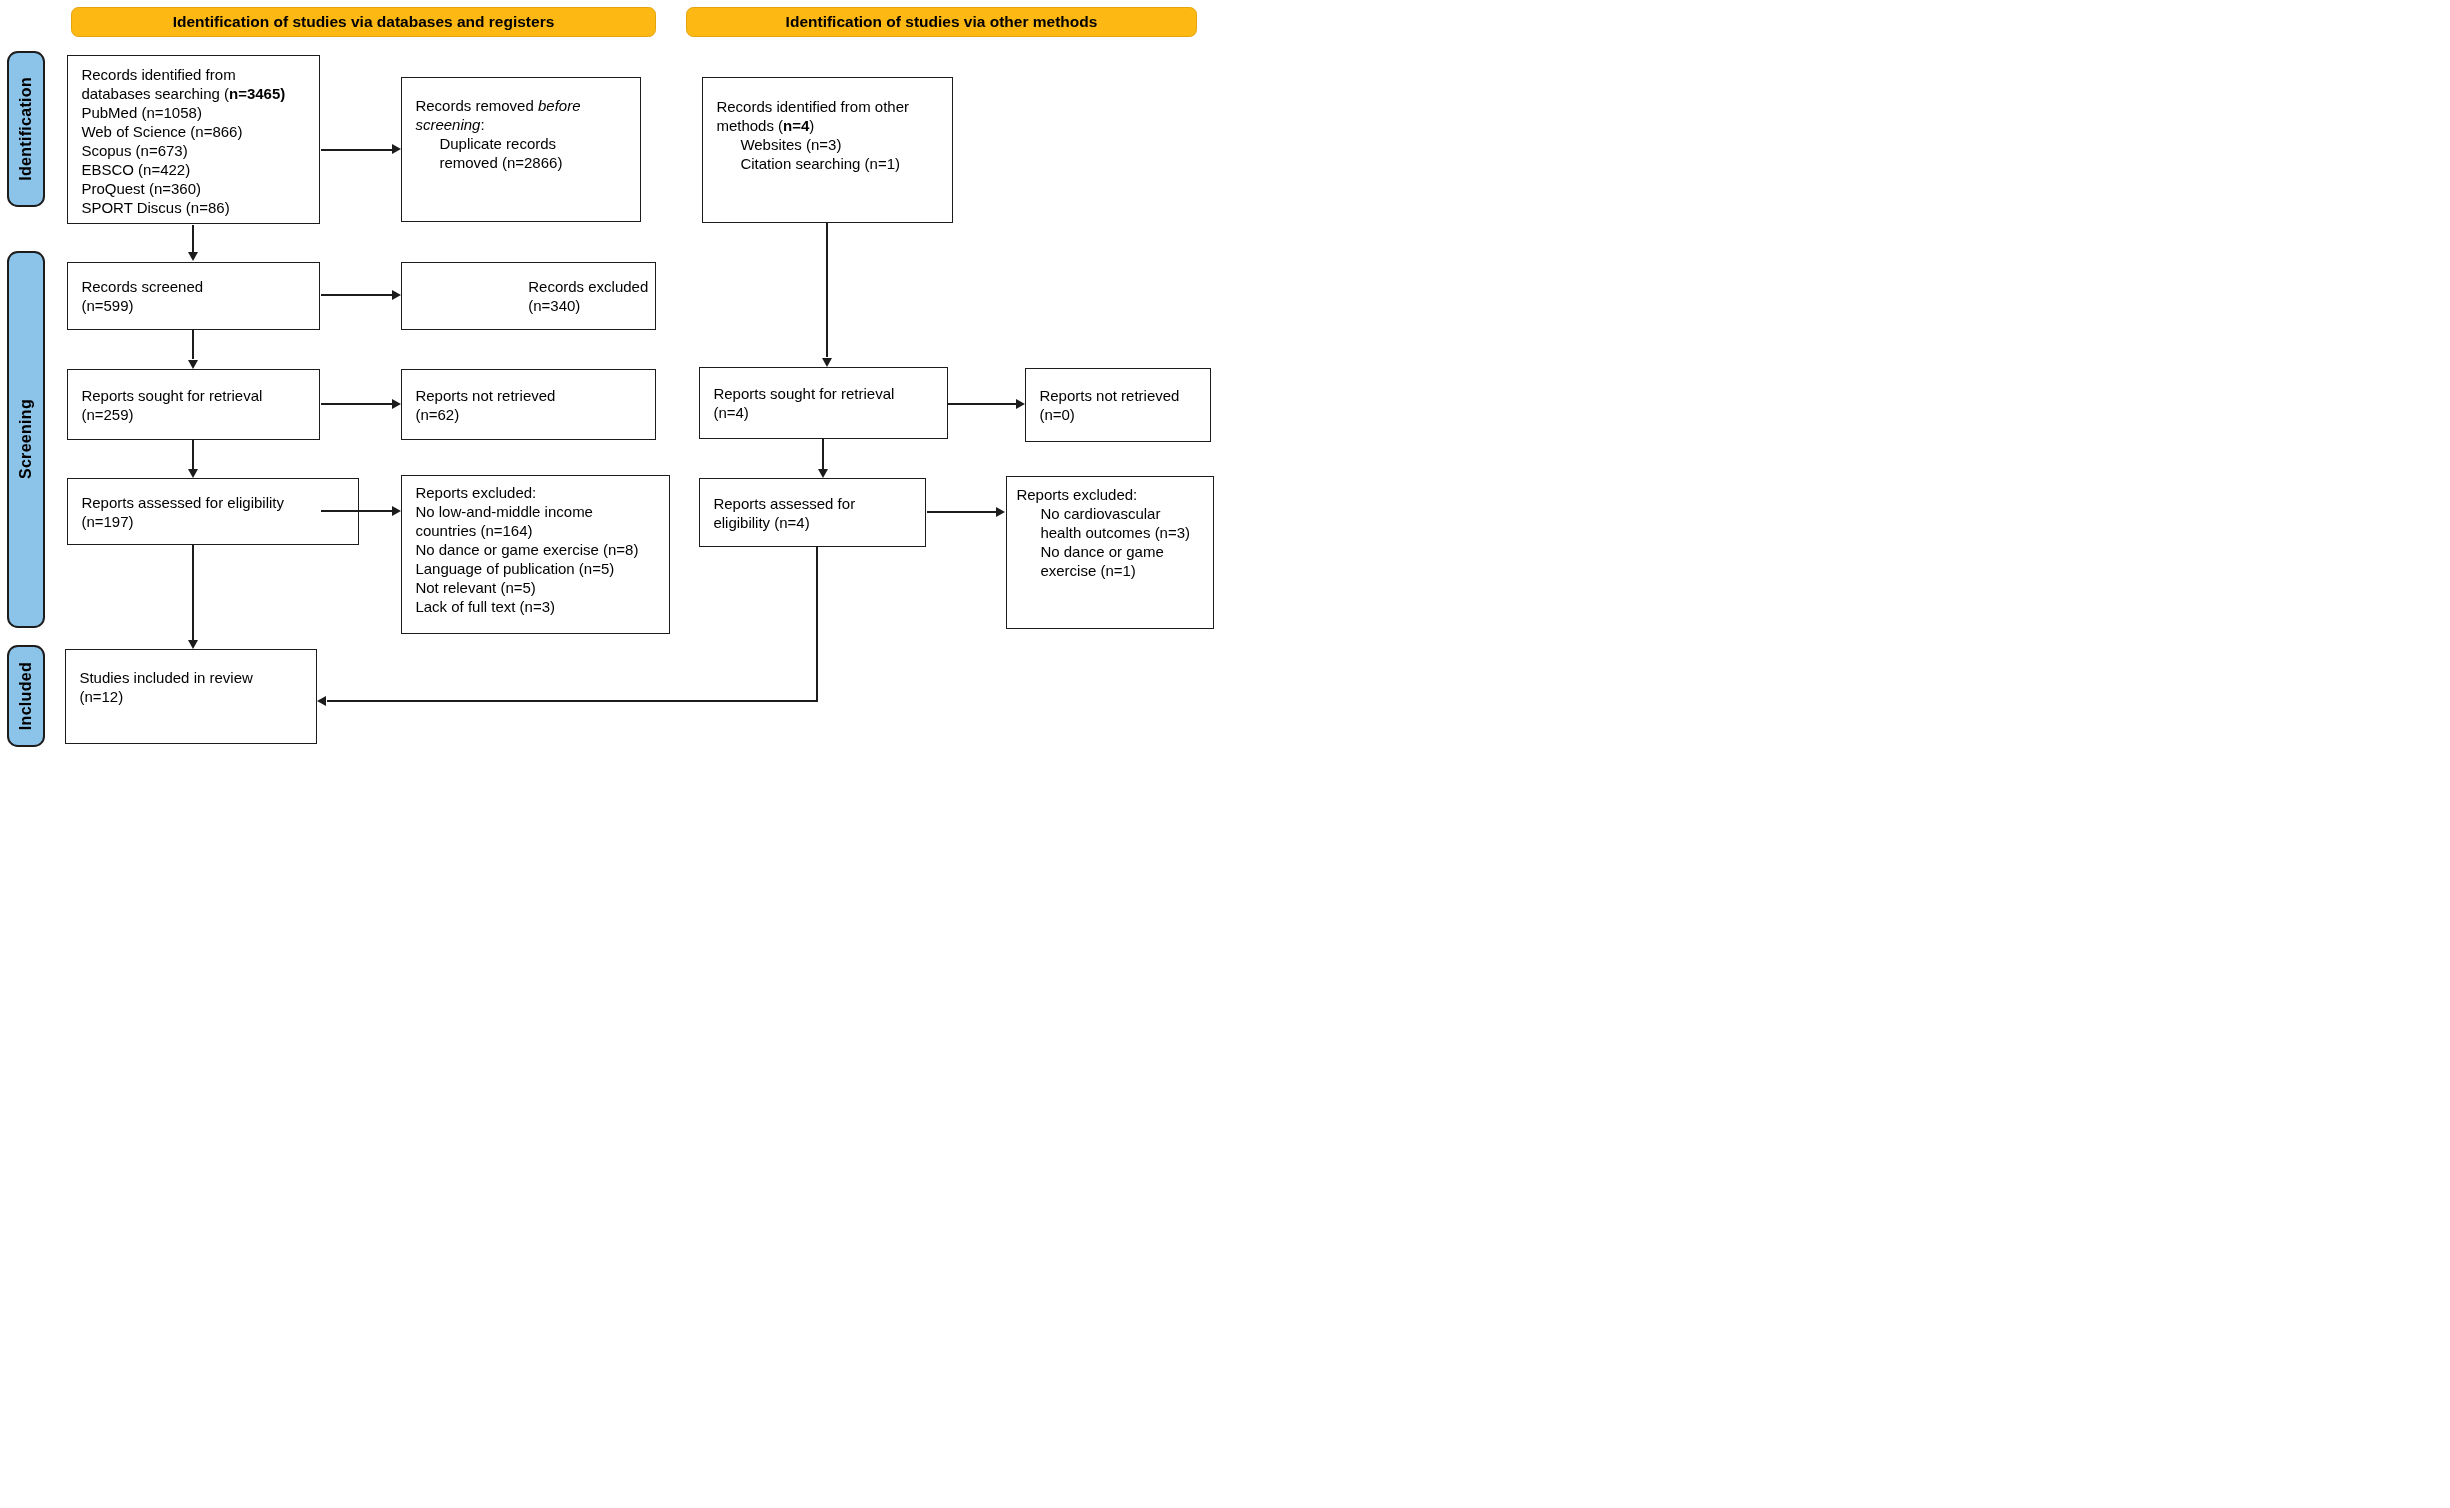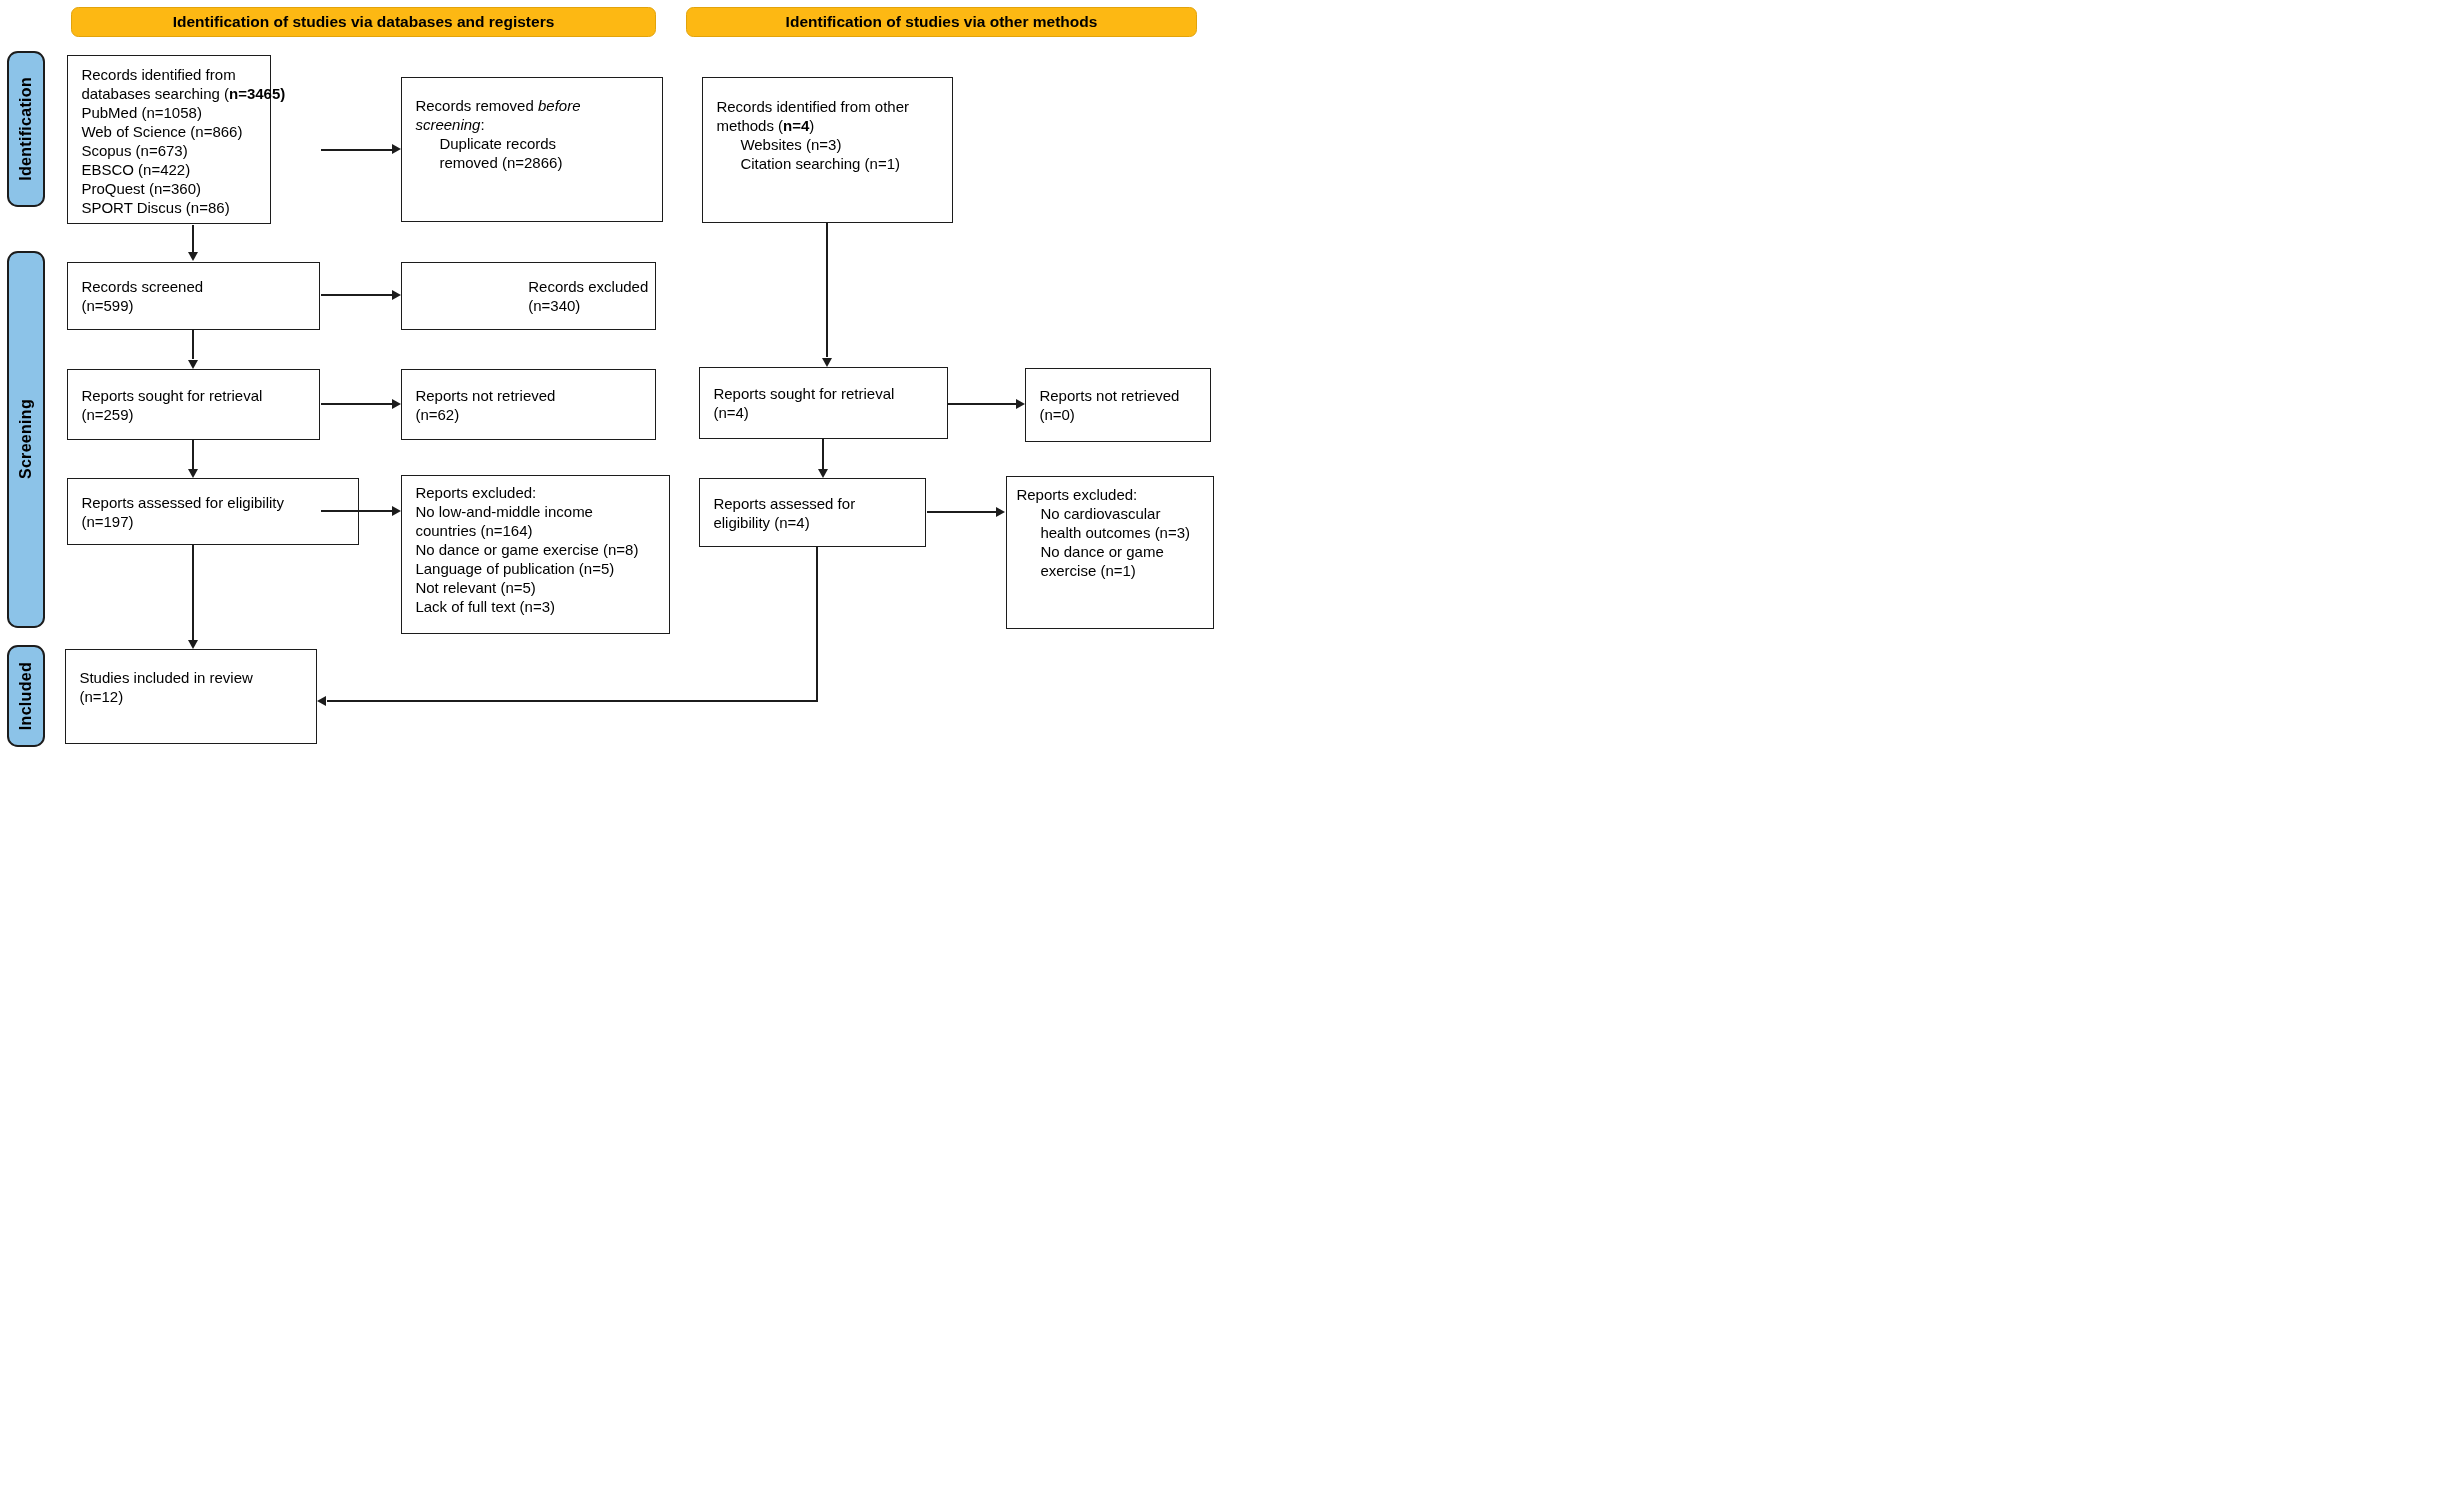--- a/index.html
+++ b/index.html
@@ -94,34 +94,34 @@
   <div class="stage" style="left:6.7px;top:51px;width:38px;height:156px;">
     <span class="stage-text">Identification</span>
   </div>
   <div class="stage" style="left:6.7px;top:251px;width:38px;height:377px;">
     <span class="stage-text">Screening</span>
   </div>
   <div class="stage" style="left:6.7px;top:645px;width:38px;height:102px;">
     <span class="stage-text">Included</span>
   </div>
 
-  <div class="box" style="left:67px;top:55px;width:204px;height:169px;">
+  <div class="box" style="left:67px;top:55px;width:253px;height:169px;">
     <div class="box-text" style="padding-top:9.4px;">
         <div class="line"><span>Records identified from</span></div>
         <div class="line"><span>databases searching (</span><span style="font-weight: bold;">n=3465)</span></div>
         <div class="line"><span>PubMed (n=1058)</span></div>
         <div class="line"><span>Web of Science (n=866)</span></div>
         <div class="line"><span>Scopus (n=673)</span></div>
         <div class="line"><span>EBSCO (n=422)</span></div>
         <div class="line"><span>ProQuest (n=360)</span></div>
         <div class="line"><span>SPORT Discus (n=86)</span></div>
       </div>
   </div>
 
-  <div class="box" style="left:401px;top:77px;width:262px;height:145px;">
+  <div class="box" style="left:401px;top:77px;width:240px;height:145px;">
     <div class="box-text" style="padding-top:17.5px;">
         <div class="line"><span>Records removed </span><span style="font-style: italic;">before</span></div>
         <div class="line"><span style="font-style: italic;">screening</span><span>:</span></div>
         <div class="line indent"><span>Duplicate records</span></div>
         <div class="line indent"><span>removed (n=2866)</span></div>
       </div>
   </div>
 
   <div class="box" style="left:702px;top:77px;width:251px;height:146px;">
     <div class="box-text" style="padding-top:19px;">

